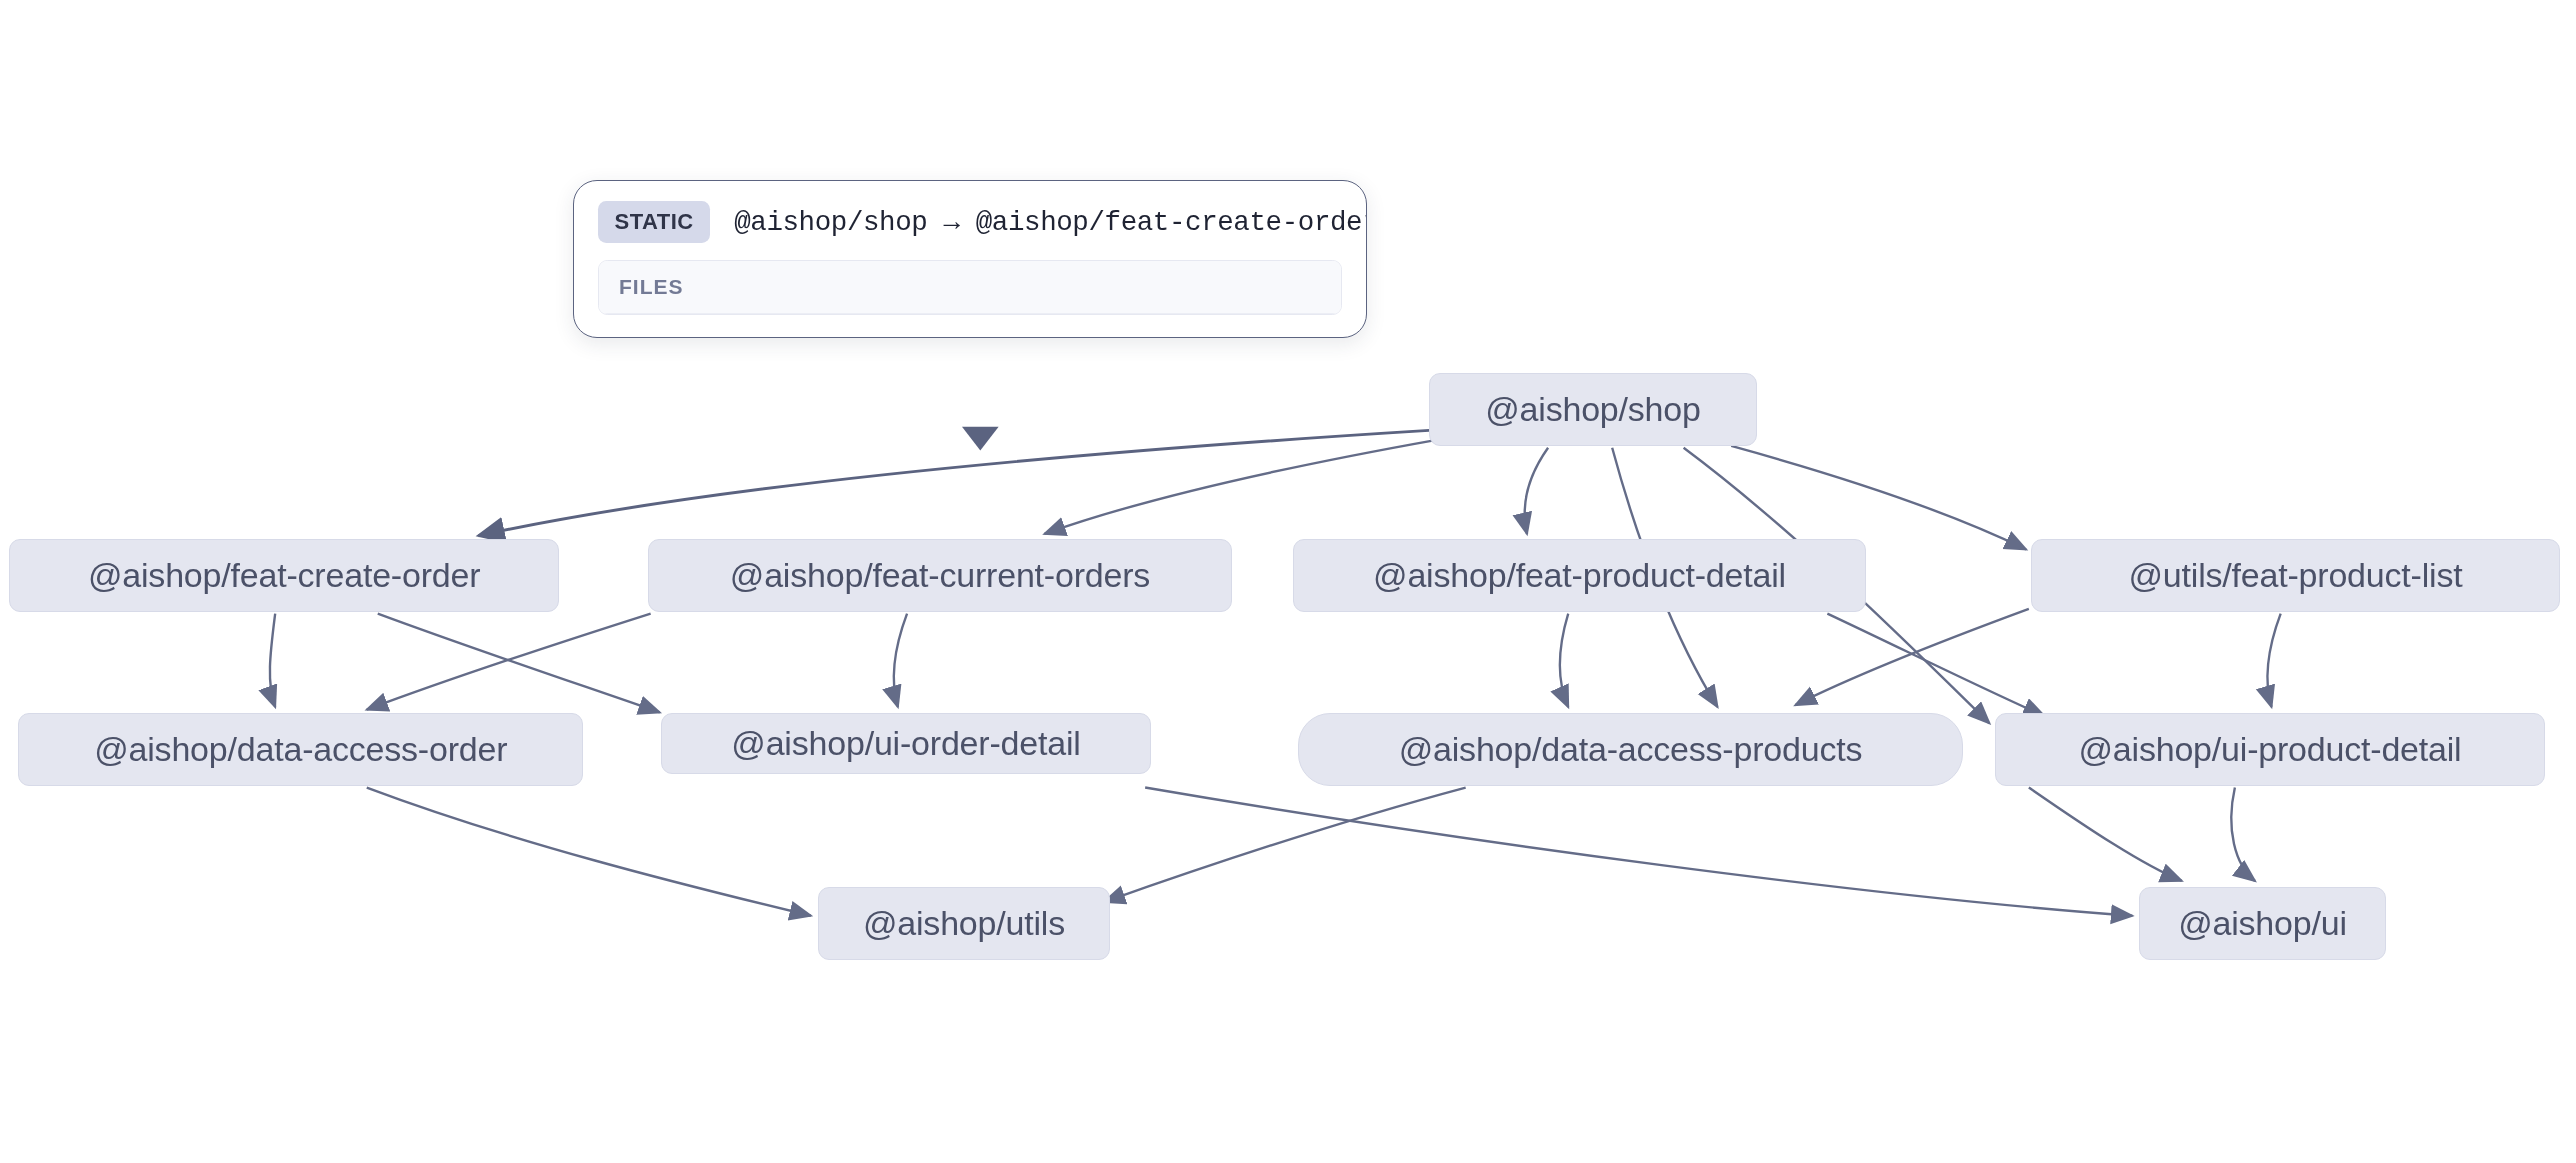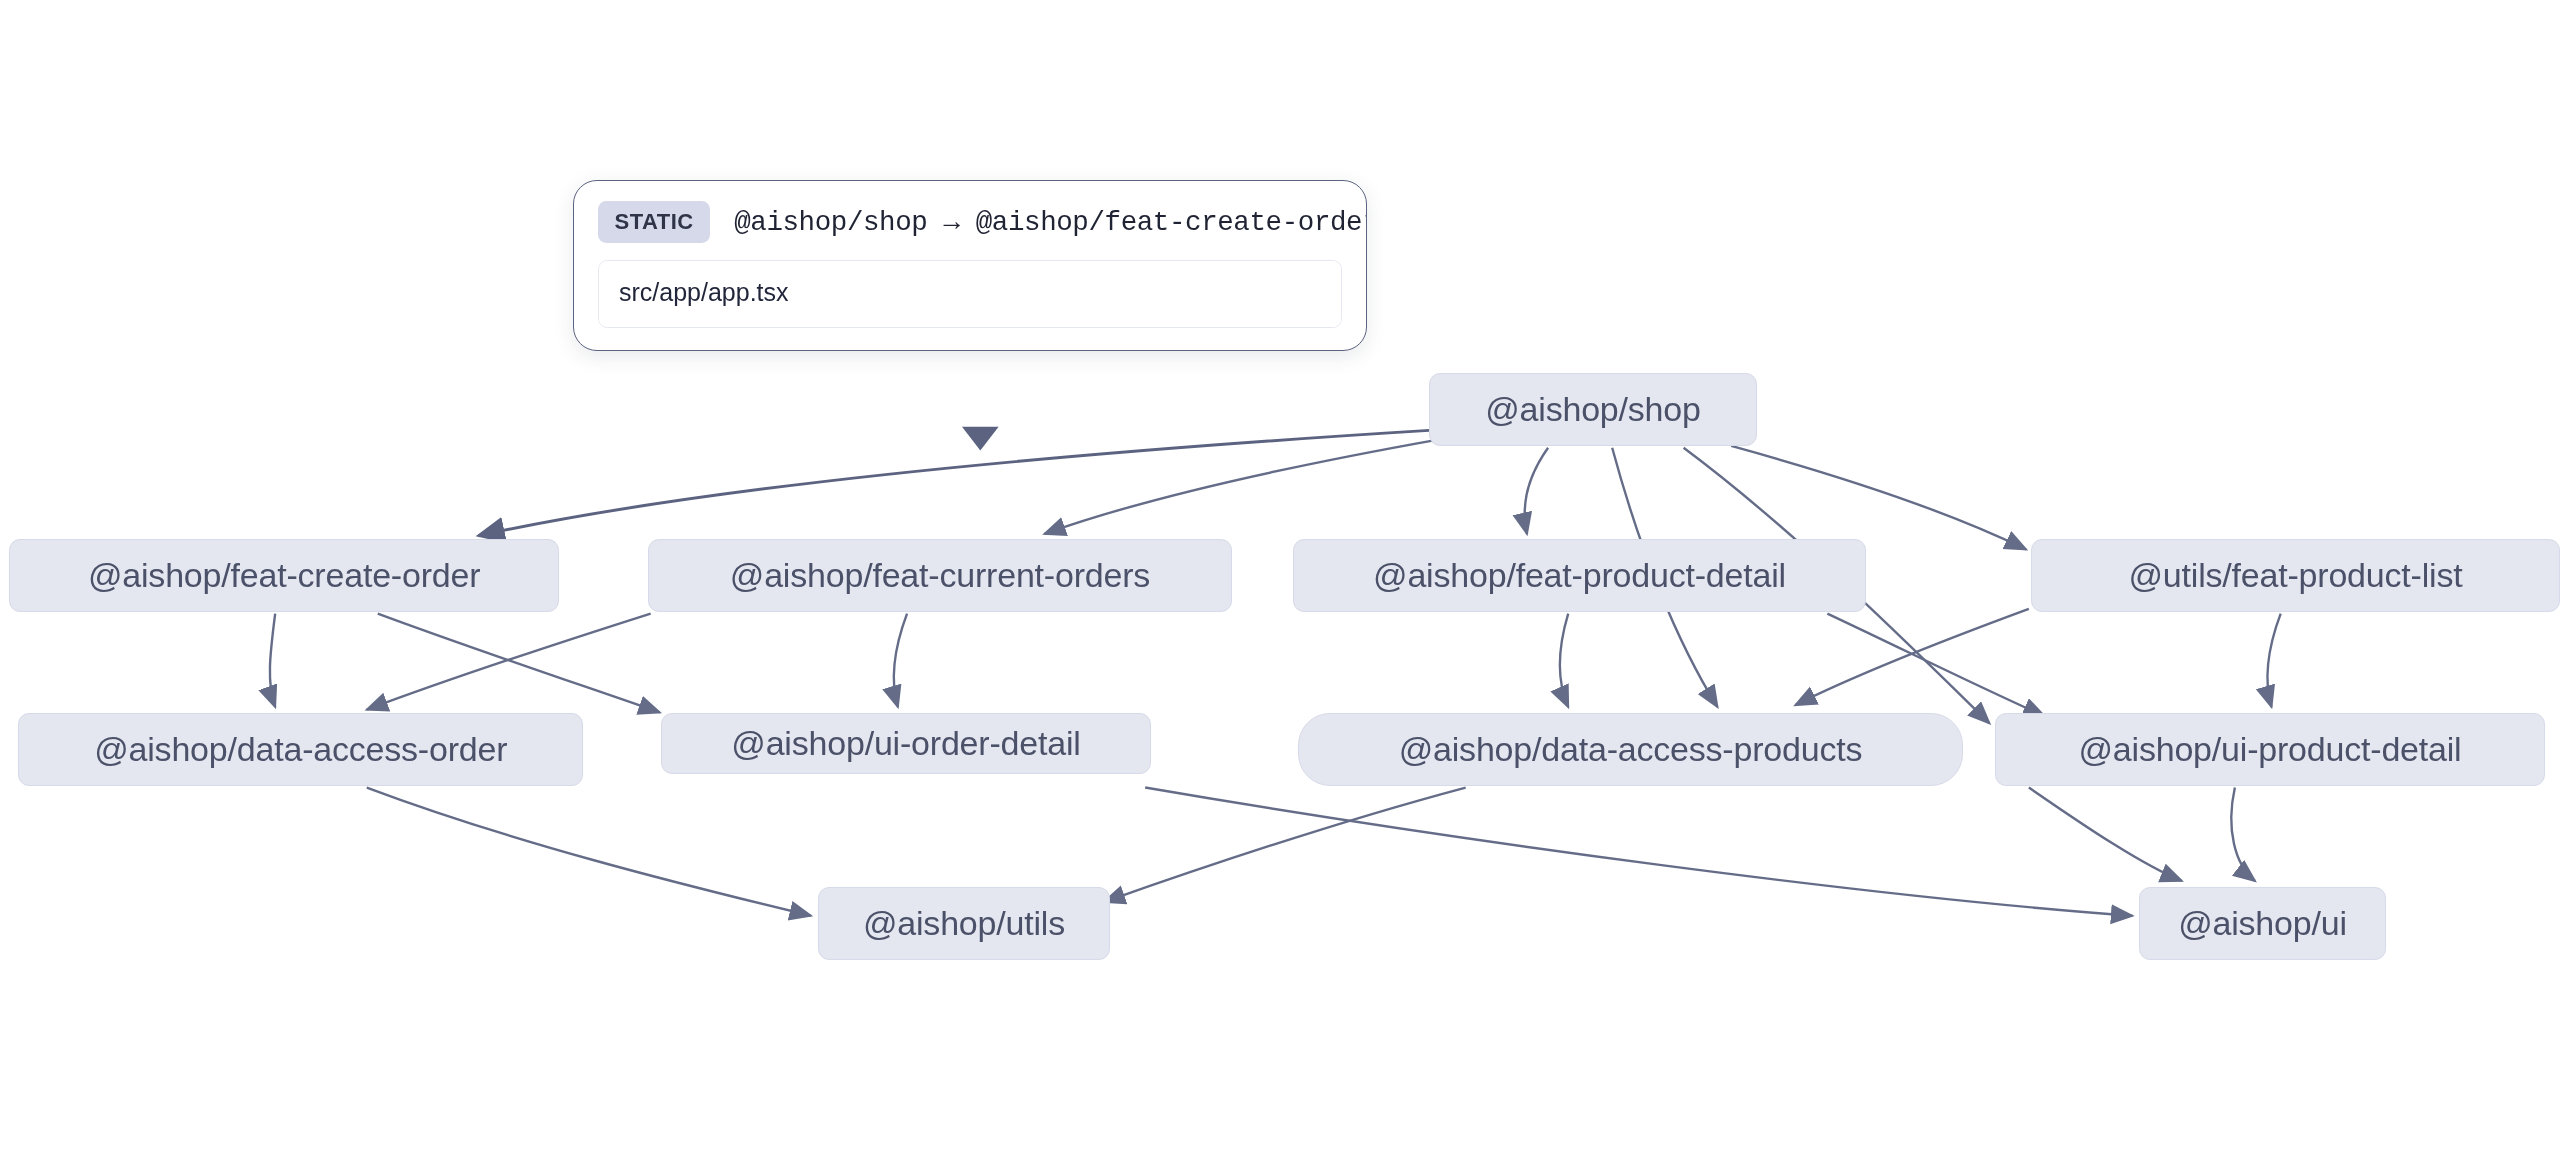--- a/index.html
+++ b/index.html
@@ -183,19 +183,19 @@
   <div class="graph-node" style="left:2139px; top:887px; width:247px; height:73px;">@aishop/ui</div>
 
   <div id="edge-detail-card" style="left:573px; top:180px; width:794px;">
 
     <div id="edge-detail-header">
       <span id="edge-type-badge">STATIC</span>
       <span id="edge-route-label">@aishop/shop → @aishop/feat-create-order</span>
     </div>
 
     <div id="edge-files-panel">
-      <div class="edge-file-row">src/app/app.tsx</div>
+      <div id="edge-files-heading">FILES</div>
     </div>
 
   </div>
 
 </div>
 
 
 </body></html>

